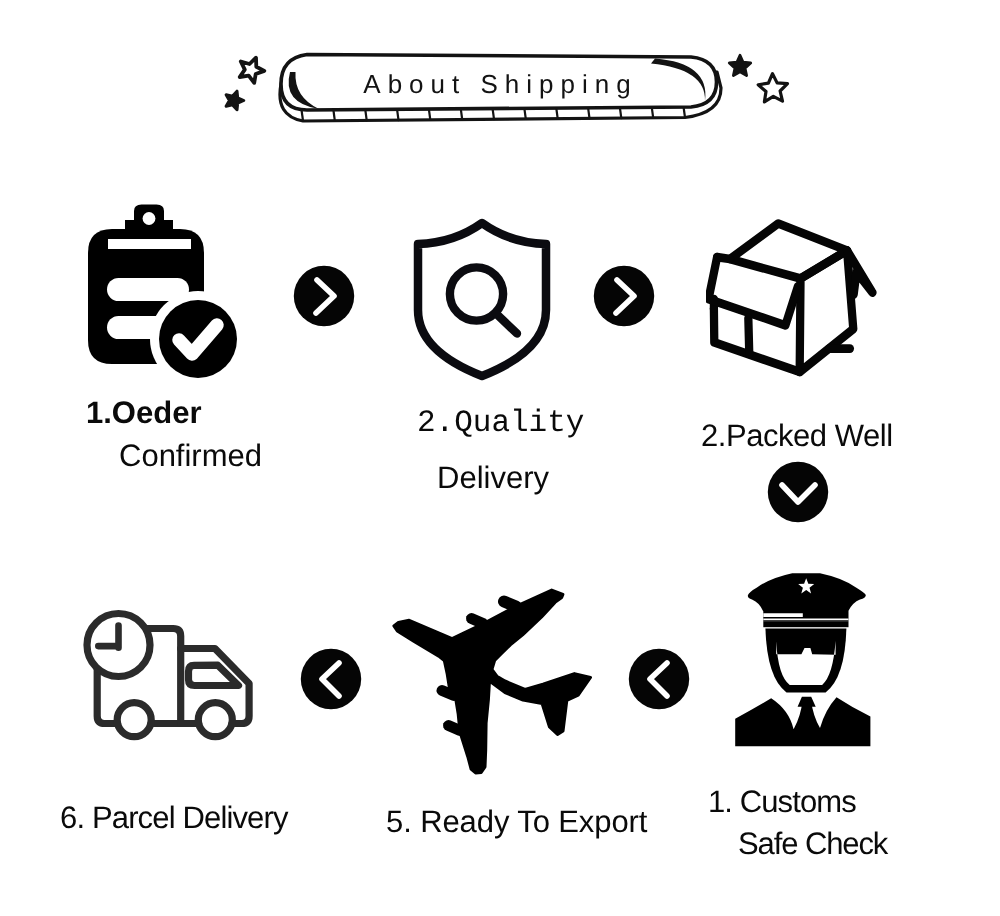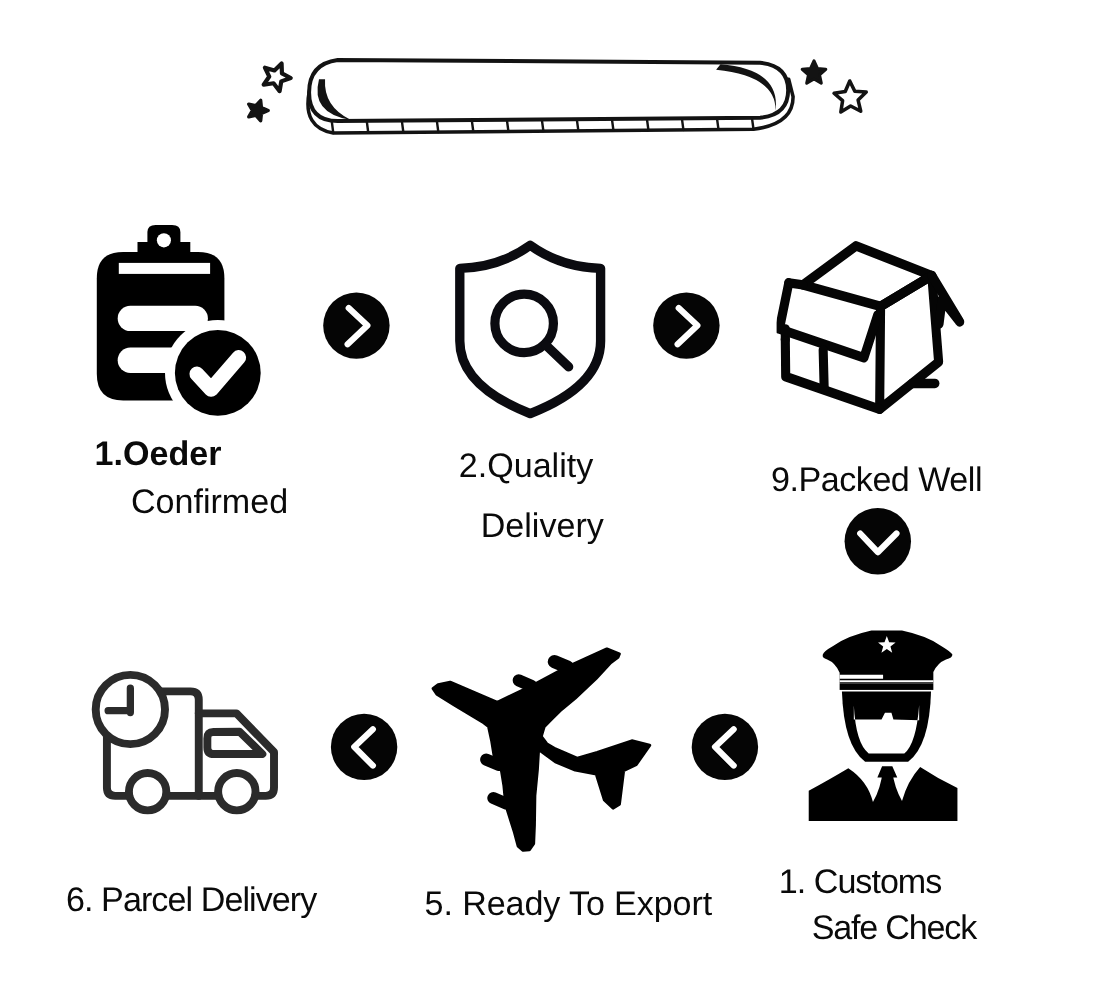--- a/index.html
+++ b/index.html
@@ -33,20 +33,23 @@
         <path d="M356.3 74.1 L354.8 63.0"></path>
         <path d="M388.2 73.8 L386.7 62.8"></path>
         <path d="M420.0 73.5 L418.5 62.5"></path>
       </g>
 
       <path d="M42 10.5 L426 13 Q451.5 15.5 451.5 38 Q451.5 60.5 426 63 L42 66 Q16 66 16 40 Q16 14 42 10.5 Z" fill="#ffffff" stroke="#131313" stroke-width="3.6" stroke-linejoin="round"></path>
 
       <path d="M25 28 Q17 59 54 65 Q29 53 30.5 28 Z" fill="#131313"></path>
       <path d="M390 14.5 Q445 19 440 57 Q441 25 386 19.5 Z" fill="#131313"></path>
     </svg>
+    <div class="abs" style="left:12px;top:10px;width:440px;height:57px;display:flex;align-items:center;justify-content:center;">
+      <div style="font-size:26px;letter-spacing:7px;color:#131313;font-family:'Liberation Sans',sans-serif;text-indent:7px;position:relative;top:2px;transform:translateZ(0);">About Shipping</div>
+    </div>
   </div>
 
   <svg class="abs" style="left:218px;top:50px;" width="56" height="64" viewBox="0 0 56 64">
     <path d="M38.0 7.7 L38.3 16.7 L46.3 20.9 L37.7 24.0 L36.2 32.9 L30.7 25.7 L21.7 27.0 L26.8 19.6 L22.8 11.5 L31.5 14.0 Z" fill="#fff" stroke="#131313" stroke-width="3.8" stroke-linejoin="round" stroke-linecap="round"></path>
     <path d="M19.0 41.2 L19.7 47.8 L25.8 50.5 L19.7 53.2 L19.0 59.8 L14.6 54.9 L8.1 56.3 L11.4 50.5 L8.1 44.7 L14.6 46.1 Z" fill="#131313" stroke="#131313" stroke-width="3" stroke-linejoin="round"></path>
   </svg>
   <svg class="abs" style="left:722px;top:50px;" width="74" height="62" viewBox="0 0 74 62">
     <path d="M18.0 5.3 L21.1 12.2 L28.7 13.0 L23.0 18.1 L24.6 25.6 L18.0 21.8 L11.4 25.6 L13.0 18.1 L7.3 13.0 L14.9 12.2 Z" fill="#131313" stroke="#131313" stroke-width="2.8" stroke-linejoin="round"></path>
     <path d="M50.5 23.6 L55.1 32.9 L65.5 33.7 L58.1 41.0 L60.5 51.1 L51.3 46.4 L42.4 51.8 L44.0 41.5 L36.2 34.8 L46.4 33.2 Z" fill="#fff" stroke="#131313" stroke-width="3.2" stroke-linejoin="round"></path>
   </svg>
@@ -75,21 +78,21 @@
   <div class="lbl" style="left:108px;top:434px;margin-left:11px;">
     <span>Confirmed</span></div>
 
   <div class="abs" style="left:406px;top:212px;width:154px;height:176px;">
     <svg width="154" height="176" viewBox="0 0 154 176">
       <path d="M12 32 Q48 31 76 11 Q104 31 140 32 L140 98 Q140 139 76 164 Q12 139 12 98 Z" fill="none" stroke="#0b0b10" stroke-width="8.5" stroke-linejoin="round" stroke-linecap="round"></path>
       <circle cx="70.5" cy="82" r="26.6" fill="none" stroke="#0b0b10" stroke-width="8.4"></circle>
       <path d="M90 101.5 L111 121.5" fill="none" stroke="#0b0b10" stroke-width="8.4" stroke-linecap="round"></path>
     </svg>
   </div>
-  <div class="lbl" style="left:417px;top:402px;">
+  <div class="lbl" style="left:417px;top:402px;font-family:Liberation Mono, monospace;">
     <span>2.Quality</span></div>
   <div class="lbl" style="left:437px;top:456px;">
     <span>Delivery</span></div>
 
   <div class="abs" style="left:706px;top:214px;width:174px;height:167px;">
     <svg width="174" height="167" viewBox="0 0 185 170" preserveAspectRatio="none" fill="none" stroke="#050505" stroke-width="8.8" stroke-linejoin="round" stroke-linecap="round">
 
       <path d="M25.5 45.8 L76.8 9.7 L150 37.2 L100.5 65.7 Z"></path>
 
       <path d="M150 37.2 L156.6 117.1 L99.6 160.8 L100.5 65.7 Z"></path>
@@ -102,21 +105,21 @@
       <path d="M11.8 43.9 L25.5 45.8"></path>
 
       <path d="M45 106 L46 142.5"></path>
 
       <path d="M150 37.2 L177 80 L160 59 L157 82"></path>
 
       <path d="M131 137 L153 137"></path>
     </svg>
   </div>
   <div class="lbl" style="left:701px;top:414px;letter-spacing:-0.45px;">
-    <span>9.Packed Well</span></div>
+    <span>2.Packed Well</span></div>
 
   <svg class="abs" style="left:293px;top:265px;" width="62" height="62" viewBox="0 0 62 62">
     <circle cx="31" cy="31" r="30.2" fill="#050505"></circle>
     <path d="M24 15 L41 31 L23 48" fill="none" stroke="#fff" stroke-width="5.6" stroke-linecap="round" stroke-linejoin="round"></path>
   </svg>
   <svg class="abs" style="left:593px;top:265px;" width="62" height="62" viewBox="0 0 62 62">
     <circle cx="31" cy="31" r="30.2" fill="#050505"></circle>
     <path d="M24 15 L41 31 L23 48" fill="none" stroke="#fff" stroke-width="5.6" stroke-linecap="round" stroke-linejoin="round"></path>
   </svg>
   <svg class="abs" style="left:767px;top:461px;" width="62" height="62" viewBox="0 0 62 62">

